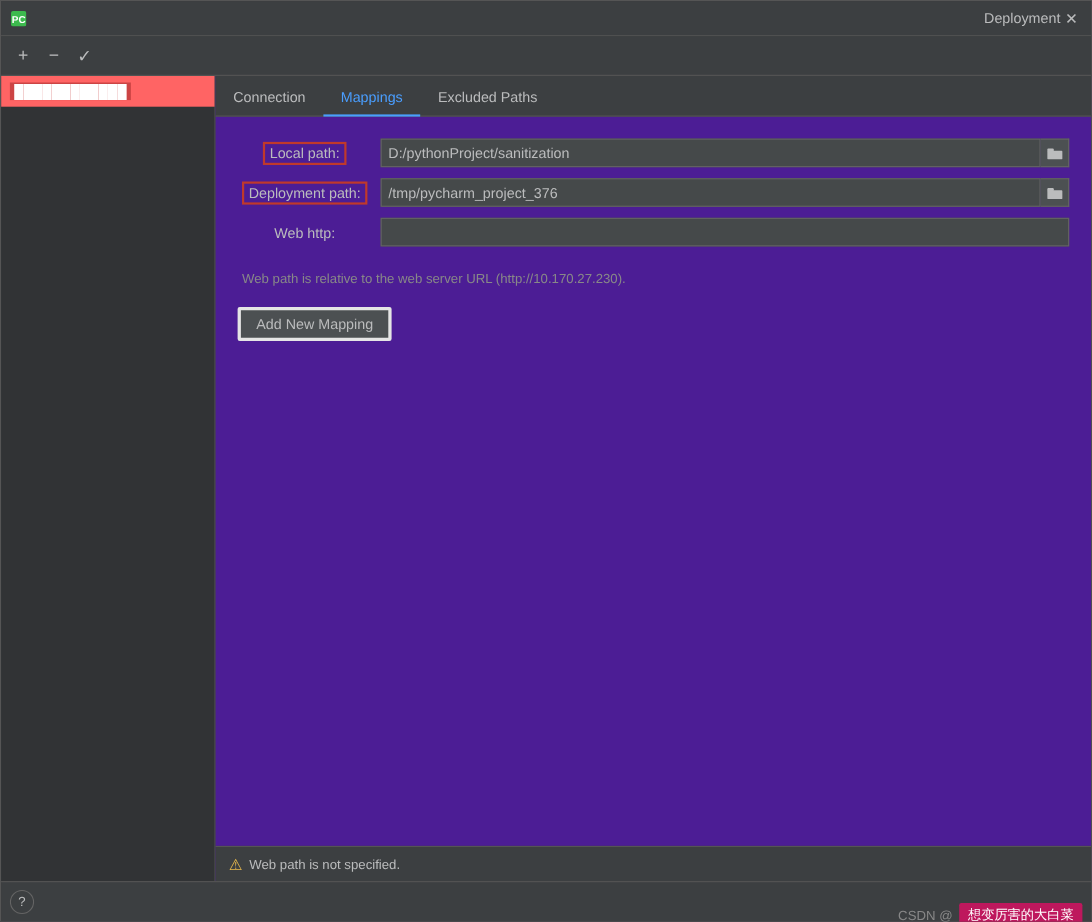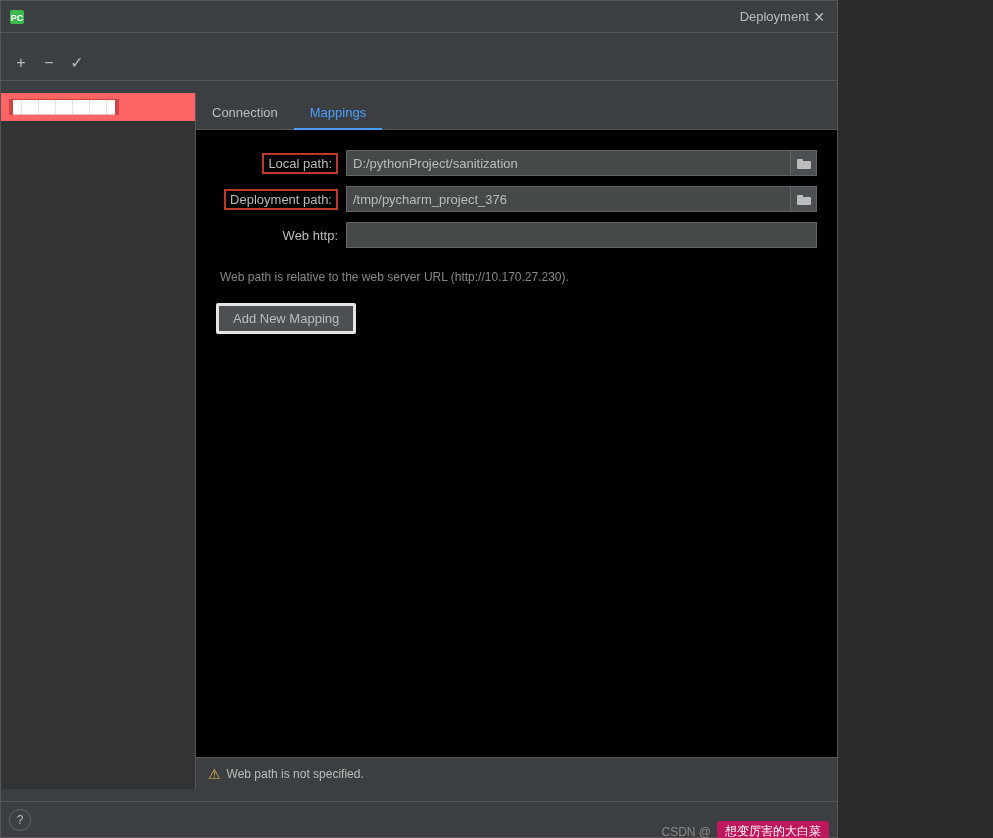--- a/index.html
+++ b/index.html
@@ -7,27 +7,26 @@
       width: 993px;
       height: 838px;
       background: #2b2b2b;
       font-family: 'Segoe UI', Arial, sans-serif;
       font-size: 13px;
       color: #bbbcbd;
       overflow: hidden;
     }
 
     .window {
-      width: 838px;
+      width: 993px;
       height: 838px;
       background: #3c3f41;
       border: 1px solid #555;
       display: flex;
       flex-direction: column;
-      gap: 12px;
     }
 
     .title-bar {
       height: 32px;
       background: #3c3f41;
       display: flex;
       align-items: center;
       padding: 0 8px;
       border-bottom: 1px solid #555;
       flex-shrink: 0;
@@ -108,21 +107,21 @@
       white-space: nowrap;
       height: 28px;
       display: flex;
       align-items: center;
     }
 
     .content-area {
       flex: 1;
       display: flex;
       flex-direction: column;
-      background: #000000;
+      background: #4c1d95;
     }
 
     .tabs {
       display: flex;
       border-bottom: 1px solid #555;
       background: #3c3f41;
       flex-shrink: 0;
       padding-top: 4px;
     }
 
@@ -148,21 +147,21 @@
     }
 
     .form-row {
       display: flex;
       align-items: center;
       margin-bottom: 10px;
     }
 
     .form-label {
       width: 130px;
-      text-align: right;
+      text-align: center;
       padding-right: 8px;
       color: #bbbcbd;
       font-size: 13px;
       flex-shrink: 0;
     }
 
     .form-input-wrapper {
       flex: 1;
       display: flex;
       align-items: flex-end;
@@ -310,20 +309,23 @@
 
     <div class="content-area">
 
       <div class="tabs">
         <div class="tab">
           <span>Connection</span>
         </div>
         <div class="tab active">
           <span>Mappings</span>
         </div>
+        <div class="tab">
+          <span>Excluded Paths</span>
+        </div>
       </div>
 
       <div class="form-area">
 
         <div class="form-row">
           <div class="form-label">
             <span style="border: 2px solid #c0392b; padding: 1px 4px; display:inline-block;">Local path:</span>
           </div>
           <div class="form-input-wrapper">
             <input type="text" class="form-input" value="D:/pythonProject/sanitization" style="">

